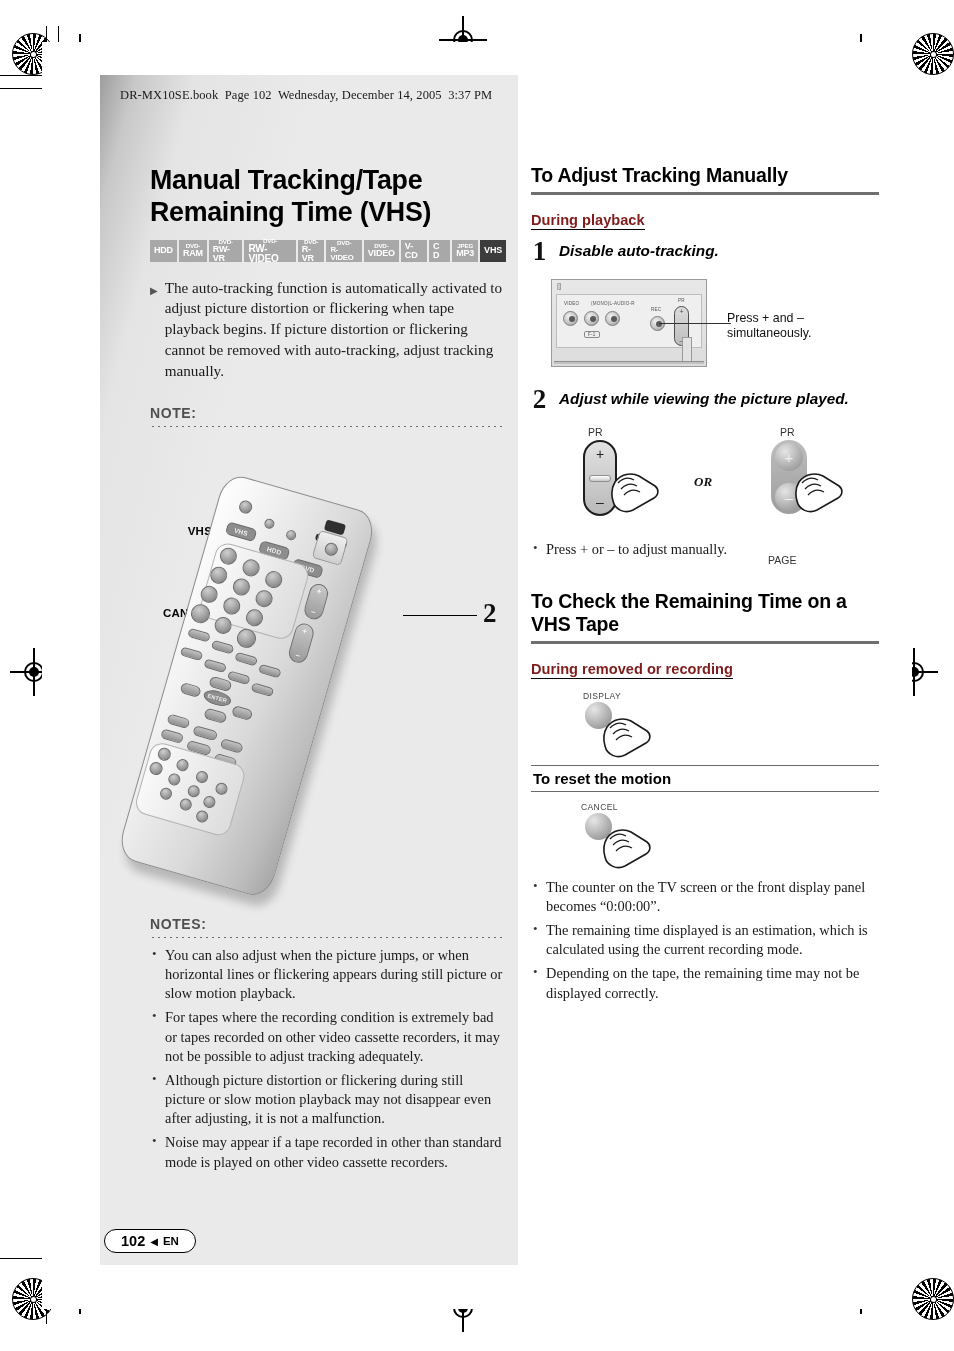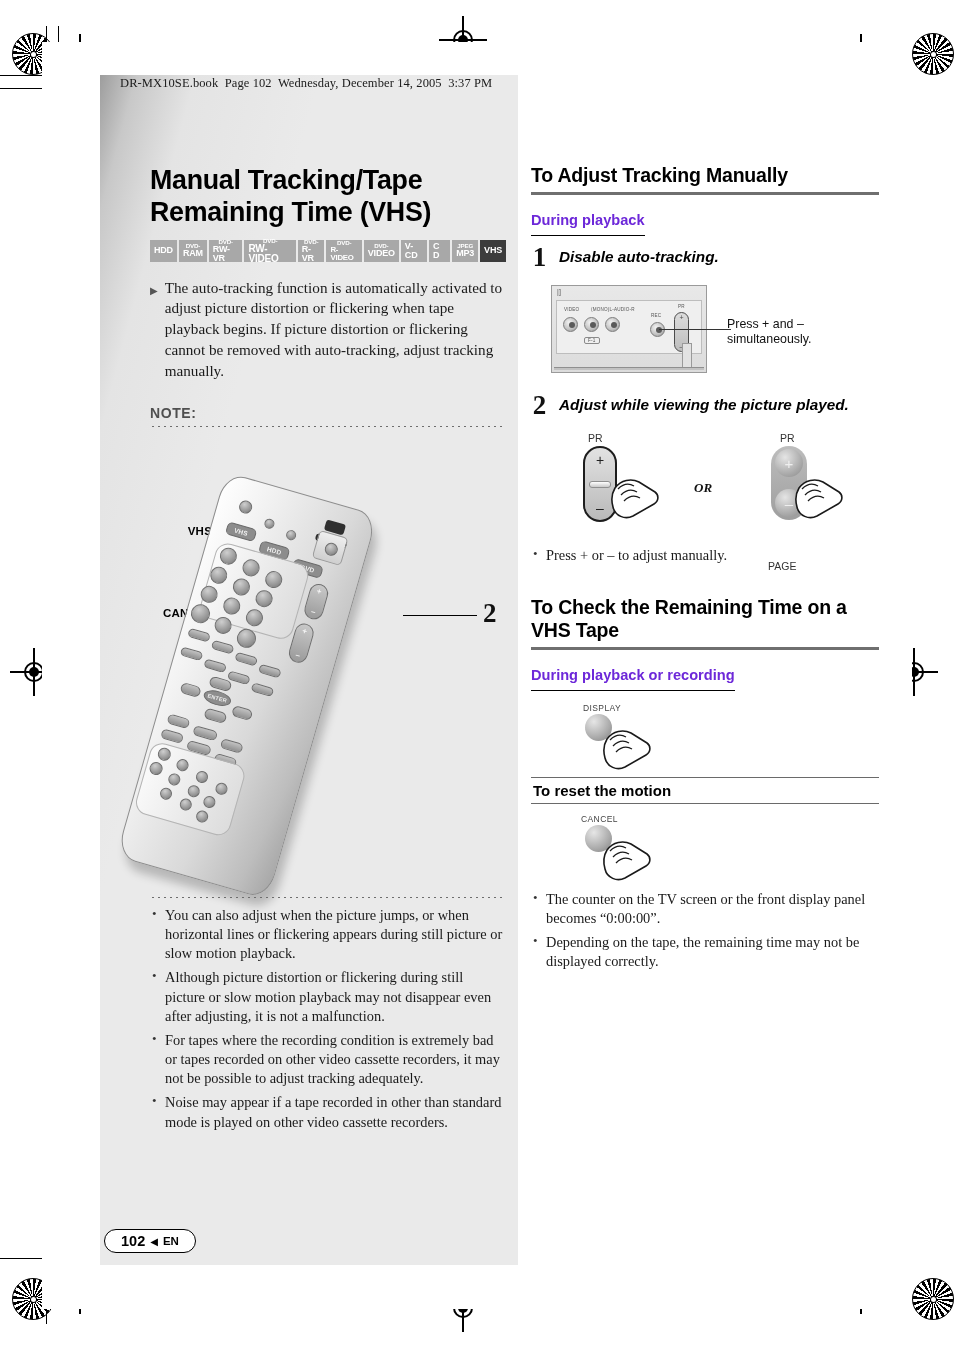--- a/index.html
+++ b/index.html
@@ -49,21 +49,21 @@
     background:#ffffff;
   }
 
   
   .grey-panel{
     position:absolute; left:58px; top:33px; width:418px; height:1190px;
     background: linear-gradient(105deg,#9d9d9d 0%, #c8c8c8 5%, #e4e4e4 13%, #eaeaea 30%, #eaeaea 100%);
   }
 
   .filebar {
-    position:absolute; left:78px; top:34px;
+    position:absolute; left:78px; top:46px;
     font-family:"Liberation Serif", serif;
     font-size:12.5px; color:#1a1a1a; letter-spacing:.1px;
     white-space:pre;
   }
 
   
   .col-left { position:absolute; left:108px; top:122px; width:356px; }
   .col-right{ position:absolute; left:489px; top:122px; width:348px; }
 
   
@@ -155,22 +155,22 @@
 
   
   h2.sec{
     margin:0; font-size:19.5px; font-weight:bold; color:#000;
     letter-spacing:-0.2px; line-height:1.18;
     font-family:"Liberation Sans", sans-serif;
   }
   .rule-double{ margin-top:5px; border-top:2.6px solid #6f6f6f;
     border-bottom:1.4px solid #6f6f6f; height:3.2px; }
   .sub-head{
-    margin-top:17px; font-size:14.6px; font-weight:bold; color:#6d28d9;
-    border-bottom:1.6px solid #000; display:inline-block; padding-bottom:7px;
+    margin-top:17px; font-size:14.6px; font-weight:bold; color:#7f1d1d;
+    border-bottom:1.6px solid #000; display:inline-block; padding-bottom:1px;
     font-family:"Liberation Sans", sans-serif;
   }
   .step{ display:flex; gap:11px; margin-top:9px; align-items:flex-start; }
   .step .n{ font-family:"Liberation Serif", serif; font-size:27px; font-weight:bold;
     line-height:.95; color:#111; width:17px; text-align:center; flex:none;}
   .step .t{ font-size:15.3px; font-weight:bold; font-style:italic; line-height:1.22;
     color:#000; padding-top:3px; font-family:"Liberation Sans", sans-serif;}
 
   
   .panel-fig{ position:relative; margin-top:12px; height:96px; }
@@ -473,25 +473,26 @@
       <div class="k" style="left:51px;top:310px;width:12px;height:12px;"></div>
       <div class="k" style="left:77px;top:300px;width:12px;height:12px;"></div>
       <div class="k" style="left:25px;top:320px;width:12px;height:12px;"></div>
       <div class="k" style="left:47px;top:325px;width:12px;height:12px;"></div>
       <div class="k" style="left:69px;top:316px;width:12px;height:12px;"></div>
       <div class="k" style="left:66px;top:332px;width:12px;height:12px;"></div>
     </div>
   </div>
 
   <div style="position:absolute;left:108px;top:850px;width:356px;">
+    <div class="note-head">NOTES:</div>
     <div class="dotline"></div>
     <ul class="bul">
       <li>You can also adjust when the picture jumps, or when horizontal lines or flickering appears during still picture or slow motion playback.</li>
+      <li>For tapes where the recording condition is extremely bad or tapes recorded on other video cassette recorders, it may not be possible to adjust tracking adequately.</li>
       <li>Although picture distortion or flickering during still picture or slow motion playback may not disappear even after adjusting, it is not a malfunction.</li>
-      <li>For tapes where the recording condition is extremely bad or tapes recorded on other video cassette recorders, it may not be possible to adjust tracking adequately.</li>
       <li>Noise may appear if a tape recorded in other than standard mode is played on other video cassette recorders.</li>
     </ul>
   </div>
 
   <div class="col-right">
 
     <h2 class="sec">To Adjust Tracking Manually</h2>
     <div class="rule-double"></div>
 
     <div class="sub-head">During playback</div>
@@ -572,21 +573,21 @@
       </svg>
     </div>
 
     <ul class="bul" style="margin-top:4px;">
       <li>Press + or – to adjust manually.</li>
     </ul>
 
     <h2 class="sec" style="margin-top:30px;">To Check the Remaining Time on a VHS Tape</h2>
     <div class="rule-double"></div>
 
-    <div class="sub-head">During playback or recording</div>
+    <div class="sub-head">During removed or recording</div>
 
     <div class="rbtn-fig" style="margin-top:12px;">
       <div class="rbtn-cap" style="left:52px;top:0px;">DISPLAY</div>
       <div class="rbtn" style="left:54px;top:11px;"></div>
       <svg class="hand" style="left:70px;top:22px;" width="52" height="46" viewBox="0 0 52 46">
         <path d="M6 14 C12 6, 22 4, 30 8 L46 18 C50 21, 50 27, 45 30 L24 42 C16 46, 6 42, 4 33 C2 26, 3 19, 6 14 Z" fill="#ffffff" stroke="#1a1a1a" stroke-width="1.6"></path>
         <path d="M9 15 C14 10, 20 9, 25 12" fill="none" stroke="#1a1a1a" stroke-width="1.3"></path>
         <path d="M12 21 C17 16, 23 15, 28 18" fill="none" stroke="#1a1a1a" stroke-width="1.3"></path>
         <path d="M15 27 C20 22, 26 21, 31 24" fill="none" stroke="#1a1a1a" stroke-width="1.3"></path>
       </svg>
@@ -600,20 +601,21 @@
       <svg class="hand" style="left:70px;top:22px;" width="52" height="46" viewBox="0 0 52 46">
         <path d="M6 14 C12 6, 22 4, 30 8 L46 18 C50 21, 50 27, 45 30 L24 42 C16 46, 6 42, 4 33 C2 26, 3 19, 6 14 Z" fill="#ffffff" stroke="#1a1a1a" stroke-width="1.6"></path>
         <path d="M9 15 C14 10, 20 9, 25 12" fill="none" stroke="#1a1a1a" stroke-width="1.3"></path>
         <path d="M12 21 C17 16, 23 15, 28 18" fill="none" stroke="#1a1a1a" stroke-width="1.3"></path>
         <path d="M15 27 C20 22, 26 21, 31 24" fill="none" stroke="#1a1a1a" stroke-width="1.3"></path>
       </svg>
     </div>
 
     <ul class="bul" style="margin-top:16px;">
       <li>The counter on the TV screen or the front display panel becomes “0:00:00”.</li>
+      <li>The remaining time displayed is an estimation, which is calculated using the current recording mode.</li>
       <li>Depending on the tape, the remaining time may not be displayed correctly.</li>
     </ul>
   </div>
 
   <div class="footer">
     <div class="pill">
       <span class="pg">102</span>
       <span class="ar">◀</span>
       <span class="en">EN</span>
     </div>

